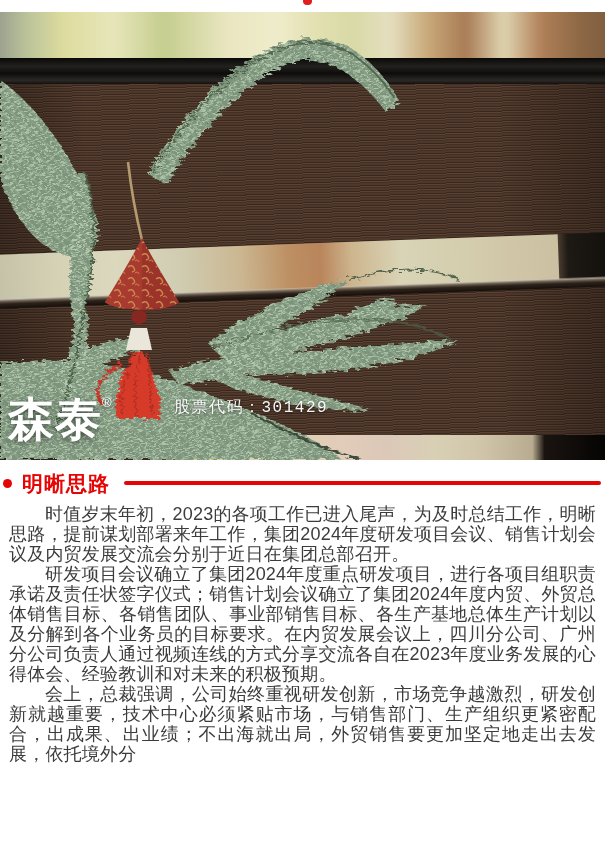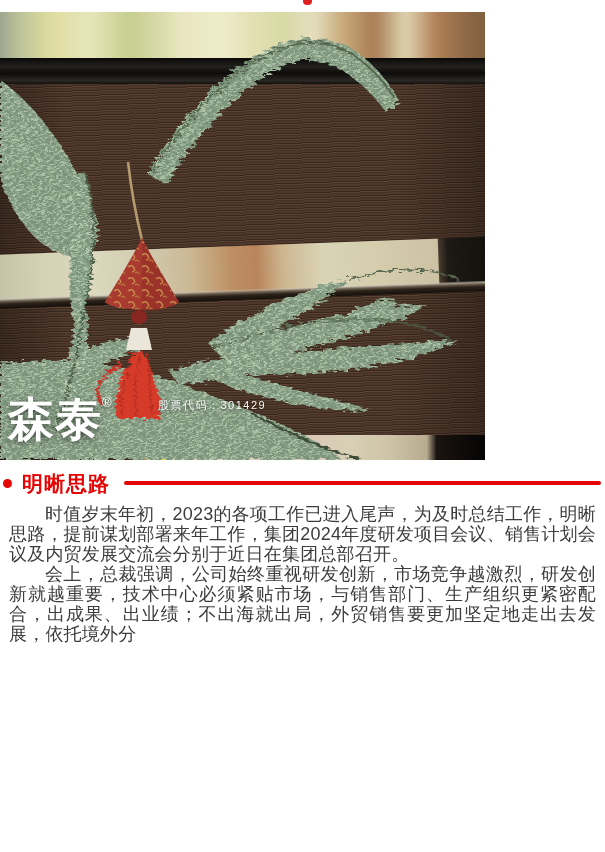--- a/index.html
+++ b/index.html
@@ -5,21 +5,21 @@
   html,body{margin:0;padding:0;background:#fff;}
   body{width:605px;height:852px;overflow:hidden;position:relative;
        font-family:"Liberation Sans",sans-serif;}
 
   
   .top-strip{position:relative;width:605px;height:12px;background:#fff;}
   .notch{position:absolute;left:303px;top:0;width:9px;height:5px;
          background:#df1f1f;border-radius:0 0 4px 4px;}
 
   
-  .photo{position:relative;width:485px;height:448px;overflow:hidden;background:#3b82f6;}
+  .photo{position:relative;width:605px;height:448px;overflow:hidden;background:#3b82f6;}
   .bg-top{position:absolute;left:-12px;right:-12px;top:-10px;height:66px;
     filter:blur(5px);
     background:linear-gradient(90deg,#8f9488 0%,#b9c29a 6%,#dedc9e 12%,#e7e6bb 20%,
       #c5cd8e 28%,#e9e6c0 38%,#efeccb 46%,#e3e0b2 52%,#d8d9a5 58%,#e5dfc0 64%,
       #c8a878 70%,#a87b55 76%,#e0d6b2 82%,#b08058 88%,#8d6845 94%,#7a5a3e 100%);}
   .bar{position:absolute;left:0;right:0;top:46px;height:28px;
     background:linear-gradient(180deg,#090908,#23211e 30%,#0d0c0b 55%,#2b2824 80%,#060505);}
   .wood{position:absolute;left:0;right:0;top:72px;height:351px;
     background:
       linear-gradient(90deg,rgba(0,0,0,.28),rgba(0,0,0,0) 14%,rgba(0,0,0,0) 82%,rgba(0,0,0,.25)),
@@ -41,23 +41,23 @@
       #dcc8b8 64%,#d8d0b5 72%,#cfc4a8 80%,#b8ab90 88%,#1a1410 90%,#050404 100%);
     filter:blur(.5px);}
   svg.plant{position:absolute;left:0;top:0;width:605px;height:448px;}
 
   
   .logo-brand{position:absolute;left:8px;top:384px;font-size:46px;font-weight:900;
     color:#fff;letter-spacing:1px;line-height:1;text-shadow:0 2px 6px rgba(0,0,0,.5);z-index:5;}
   .logo-brand sup{font-size:13px;font-weight:400;vertical-align:28px;letter-spacing:0;}
   .logo-tagline{position:absolute;left:103px;top:401px;font-size:28px;color:#fff;
     font-weight:500;letter-spacing:1px;line-height:1;text-shadow:0 2px 5px rgba(0,0,0,.5);z-index:5;}
-  .logo-stock{position:absolute;left:158px;top:388px;font-size:11px;
+  .logo-stock{position:absolute;left:174px;top:388px;font-size:16px;
     color:rgba(255,255,255,.96);letter-spacing:1.5px;line-height:1;
-    text-shadow:0 1px 3px rgba(0,0,0,.55);z-index:5;}
+    text-shadow:0 1px 3px rgba(0,0,0,.55);z-index:5;font-family:Liberation Mono, monospace;}
 
   
   .section-head{display:flex;align-items:center;margin:10px 4px 0 3px;height:26px;}
   .dot{width:9px;height:9px;border-radius:50%;background:#e60505;flex:0 0 auto;}
   .section-title{margin:0 0 0 10px;font-size:21px;line-height:1;font-weight:bold;
     color:#e60505;letter-spacing:1px;}
   .rule{flex:1;height:4.5px;margin-left:14px;border-radius:3px;background:#e60505;}
 
   
   .article{margin-top:8px;padding:0 9px;}
@@ -144,14 +144,15 @@
 </figure>
 
 <div class="section-head">
   <span class="dot"></span>
   <h2 class="section-title">明晰思路</h2>
   <span class="rule"></span>
 </div>
 
 <article class="article">
   <p>时值岁末年初，2023的各项工作已进入尾声，为及时总结工作，明晰思路，提前谋划部署来年工作，集团2024年度研发项目会议、销售计划会议及内贸发展交流会分别于近日在集团总部召开。</p>
+  <p>研发项目会议确立了集团2024年度重点研发项目，进行各项目组职责承诺及责任状签字仪式；销售计划会议确立了集团2024年度内贸、外贸总体销售目标、各销售团队、事业部销售目标、各生产基地总体生产计划以及分解到各个业务员的目标要求。在内贸发展会议上，四川分公司、广州分公司负责人通过视频连线的方式分享交流各自在2023年度业务发展的心得体会、经验教训和对未来的积极预期。</p>
   <p>会上，总裁强调，公司始终重视研发创新，市场竞争越激烈，研发创新就越重要，技术中心必须紧贴市场，与销售部门、生产组织更紧密配合，出成果、出业绩；不出海就出局，外贸销售要更加坚定地走出去发展，依托境外分</p>
 </article>
 
 </body></html>

